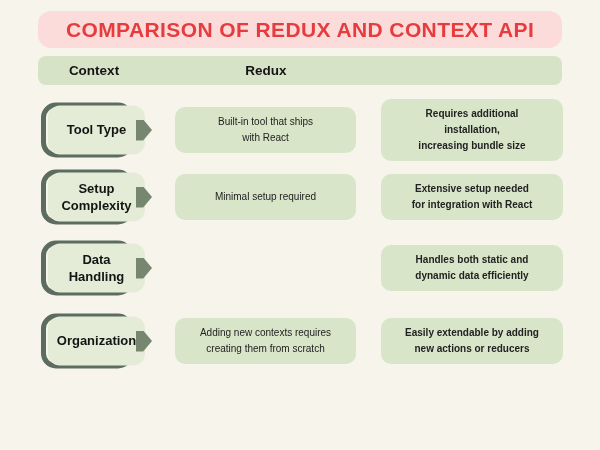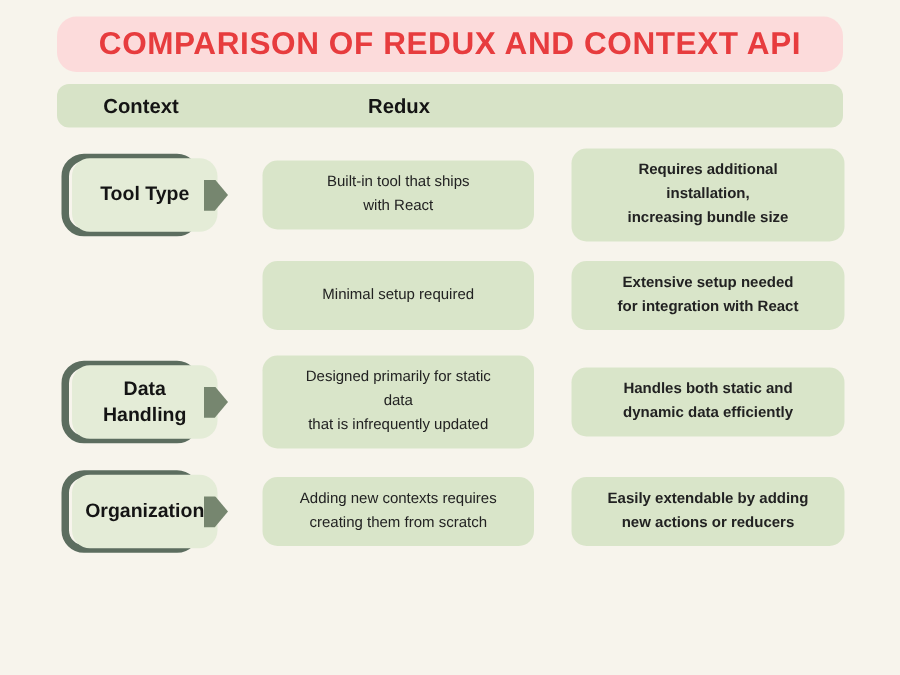--- a/index.html
+++ b/index.html
@@ -95,36 +95,42 @@
       </div>
       <div class="badge-arrow"></div>
     </div>
     <div class="cell cell-context">Built-in tool that ships
 with React</div>
     <div class="cell cell-redux">Requires additional installation,
 increasing bundle size</div>
   </div>
 
   <div class="row" style="top:162px">
+    <div class="feature-badge">
+      <div class="badge-outline"></div>
+      <div class="badge-face">
+        <span>Setup
+Complexity</span>
+      </div>
+      <div class="badge-arrow"></div>
+    </div>
     <div class="cell cell-redux">Extensive setup needed
 for integration with React</div>
     <div class="cell cell-context">Minimal setup required</div>
   </div>
 
   <div class="row" style="top:233px">
     <div class="feature-badge">
       <div class="badge-outline"></div>
       <div class="badge-face">
         <span>Data
 Handling</span>
       </div>
       <div class="badge-arrow"></div>
     </div>
-    <div class="cell cell-context">Designed primarily for static data
-that is infrequently updated</div>
     <div class="cell cell-redux">Handles both static and
 dynamic data efficiently</div>
   </div>
 
   <div class="row" style="top:306px">
     <div class="feature-badge">
       <div class="badge-outline"></div>
       <div class="badge-face">
         <span>Organization</span>
       </div>

